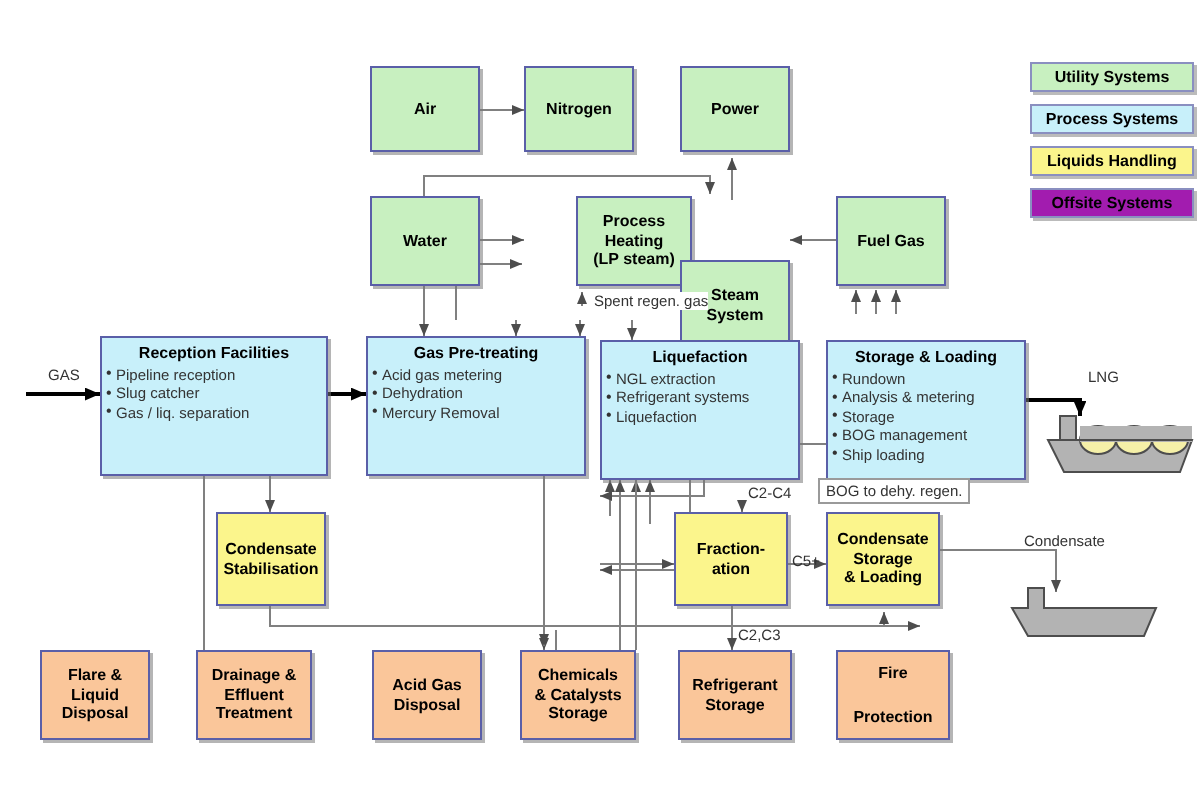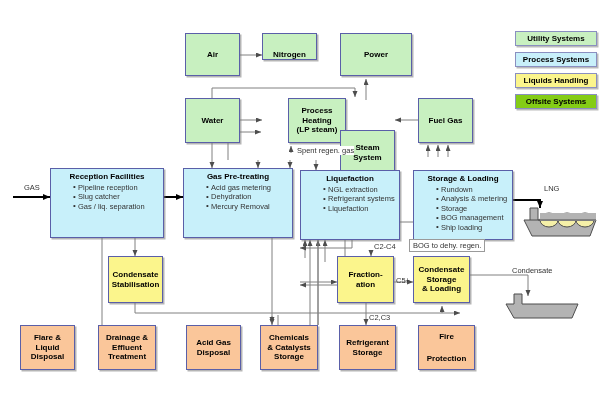--- a/index.html
+++ b/index.html
@@ -11,21 +11,21 @@
         display:flex;flex-direction:column;justify-content:center;
         box-shadow:1.5px 1.5px 0 rgba(120,120,120,.55);}
   .node.util{background:#c8f0c0;}
   .node.proc{background:#c8f0fa;}
   .node.liq {background:#fbf58c;}
   .node.offs{background:#fac69a;}
   .node .ttl{font-weight:bold;font-size:8px;color:#000;text-align:center;
              line-height:9.5px;padding:0 2px;}
   .node.list{justify-content:flex-start;padding-top:3px;}
   .node.list .ttl{margin-bottom:1px;}
-  .node ul{margin:0;padding:0 2px 0 22px;list-style:none;}
+  .node ul{margin:0;padding:0 2px 0 2px;list-style:none;}
   .node li{font-size:7.5px;color:#333;line-height:9.6px;white-space:nowrap;
            position:relative;padding-left:5px;}
   .node li:before{content:"\2022";position:absolute;left:0;top:-0.5px;
                   font-size:8px;color:#333;}
   .legend{position:absolute;box-sizing:border-box;border:1px solid #8a8fc0;
           display:flex;align-items:center;justify-content:center;
           font-weight:bold;font-size:8px;color:#000;
           box-shadow:1.5px 1.5px 0 rgba(120,120,120,.5);}
   .edgelbl{position:absolute;font-size:7.5px;color:#333;white-space:nowrap;
            background:transparent;}
@@ -126,25 +126,25 @@
       <path d="M300,197 L337,197"></path>
       <path d="M470,197 L489,197"></path>
       <path d="M472,200 L540,200 L540,208"></path>
     </g>
   </svg>
 
   <div class="node util" style="left:185px;top:33px;width:55px;height:43px;">
     <div class="ttl">Air</div>
   </div>
 
-  <div class="node util" style="left:262px;top:33px;width:55px;height:27px;justify-content:flex-end;">
+  <div class="node util" style="left:262px;top:33px;width:55px;height:43px;">
     <div class="ttl">Nitrogen</div>
   </div>
 
-  <div class="node util" style="left:340px;top:33px;width:72px;height:43px;">
+  <div class="node util" style="left:340px;top:33px;width:55px;height:43px;">
     <div class="ttl">Power</div>
   </div>
 
   <div class="node util" style="left:185px;top:98px;width:55px;height:45px;">
     <div class="ttl">Water</div>
   </div>
 
   <div class="node util" style="left:262px;top:98px;width:58px;height:45px;margin-left:26px;">
     <div class="ttl">Process</div>
     <div class="ttl">Heating</div>
@@ -271,17 +271,17 @@
 
   <div class="legend" style="left:515px;top:31px;width:82px;height:15px;background:#c8f0c0;">
     <span>Utility Systems</span>
   </div>
   <div class="legend" style="left:515px;top:52px;width:82px;height:15px;background:#c8f0fa;justify-content:center;">
     <span>Process Systems</span>
   </div>
   <div class="legend" style="left:515px;top:73px;width:82px;height:15px;background:#fbf58c;">
     <span>Liquids Handling</span>
   </div>
-  <div class="legend" style="left:515px;top:94px;width:82px;height:15px;background:#84cc16;">
+  <div class="legend" style="left:515px;top:94px;width:82px;height:15px;background:#a21caf;">
     <span>Offsite Systems</span>
   </div>
 
 </div>
 
 </body></html>

